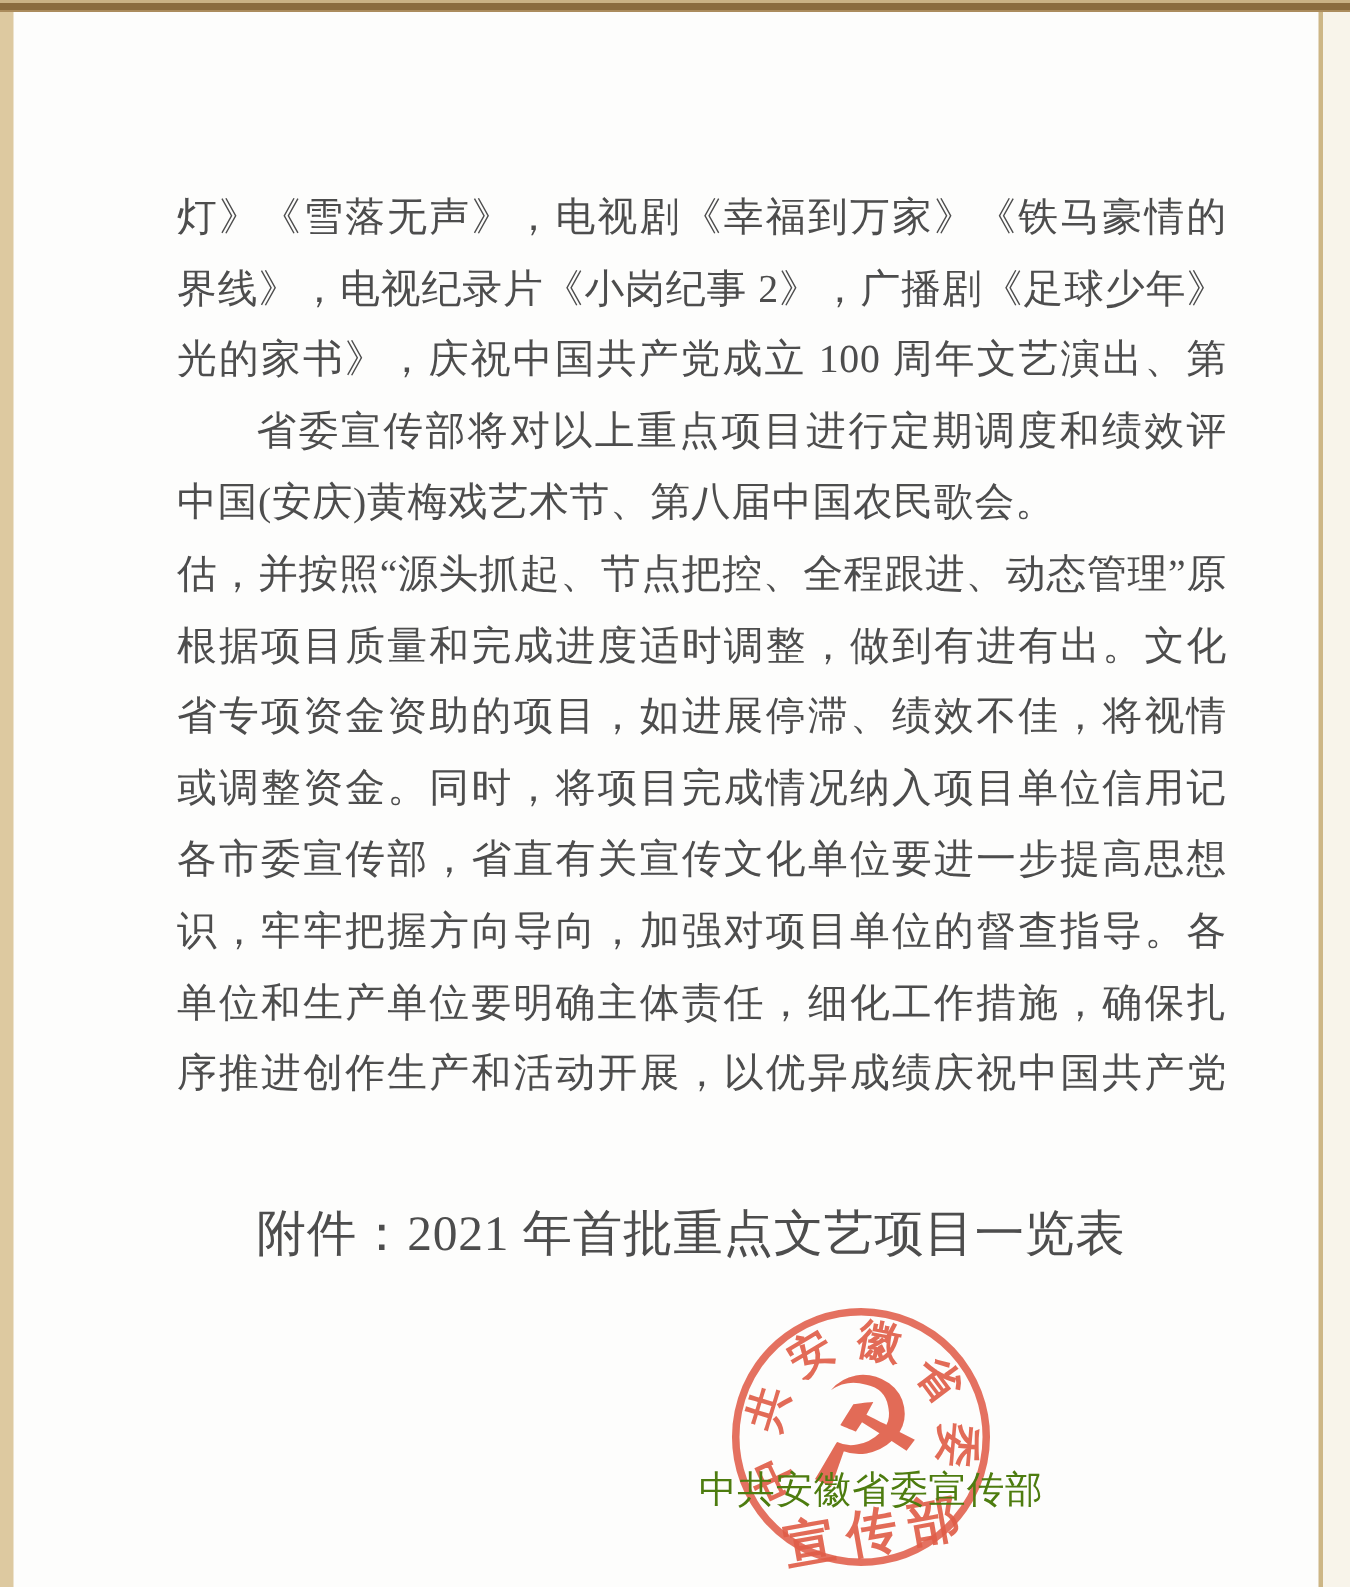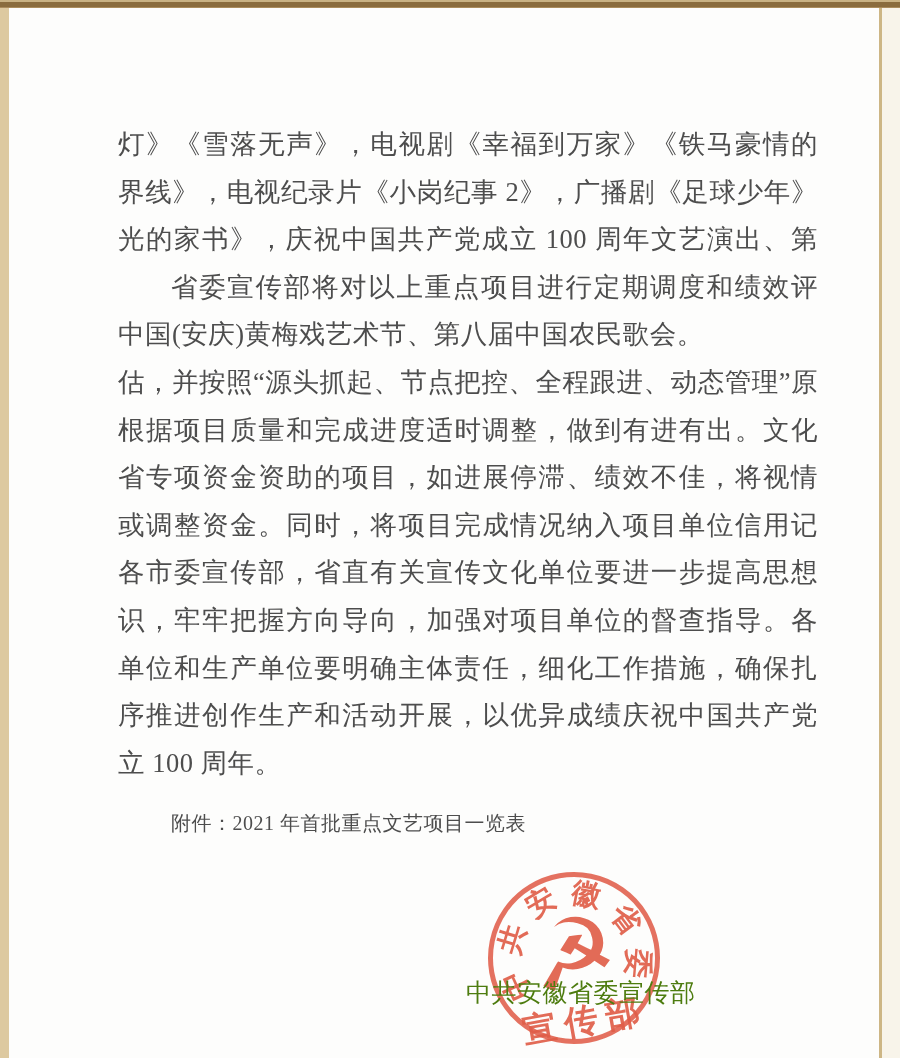--- a/index.html
+++ b/index.html
@@ -33,21 +33,21 @@
     letter-spacing:0.5px;
   }
   .line{
     height:47.6px;line-height:47.6px;white-space:nowrap;
     text-align:justify;text-align-last:left;
   }
   .line.j{white-space:normal;text-align-last:justify;overflow:hidden;}
   .line.ind{text-indent:53px;}
   .attachment{
     position:absolute;left:118px;top:799px;width:700px;
-    height:48px;line-height:48px;color:#4d4d4d;font-size:20px;
+    height:48px;line-height:48px;color:#4d4d4d;font-size:33px;
     letter-spacing:0.5px;text-indent:53px;white-space:nowrap;
   }
   
   .seal{
     position:absolute;left:488px;top:872px;width:172px;height:172px;
     transform:rotate(-10deg);
     mix-blend-mode:multiply;opacity:.93;z-index:1;
   }
   .seal-ring{
     position:absolute;inset:0;border:5px solid rgba(224,82,60,.88);
@@ -102,21 +102,20 @@
     <div class="line j ind">省委宣传部将对以上重点项目进行定期调度和绩效评</div>
     <div class="line">中国(安庆)黄梅戏艺术节、第八届中国农民歌会。</div>
     <div class="line j">估，并按照“源头抓起、节点把控、全程跟进、动态管理”原则，</div>
     <div class="line j">根据项目质量和完成进度适时调整，做到有进有出。文化强</div>
     <div class="line j">省专项资金资助的项目，如进展停滞、绩效不佳，将视情收回</div>
     <div class="line j">或调整资金。同时，将项目完成情况纳入项目单位信用记录。</div>
     <div class="line j">各市委宣传部，省直有关宣传文化单位要进一步提高思想认</div>
     <div class="line j">识，牢牢把握方向导向，加强对项目单位的督查指导。各项目</div>
     <div class="line j">单位和生产单位要明确主体责任，细化工作措施，确保扎实有</div>
     <div class="line j">序推进创作生产和活动开展，以优异成绩庆祝中国共产党成</div>
-    <div class="line">立 100 周年。</div>
   </div>
 
   <div class="attachment">附件：2021 年首批重点文艺项目一览表</div>
 
   <div class="seal">
     <div class="seal-ring"></div>
     <div class="seal-emblem">☭</div>
     <span class="arc a0">中</span>
     <span class="arc a1">共</span>
     <span class="arc a2">安</span>

